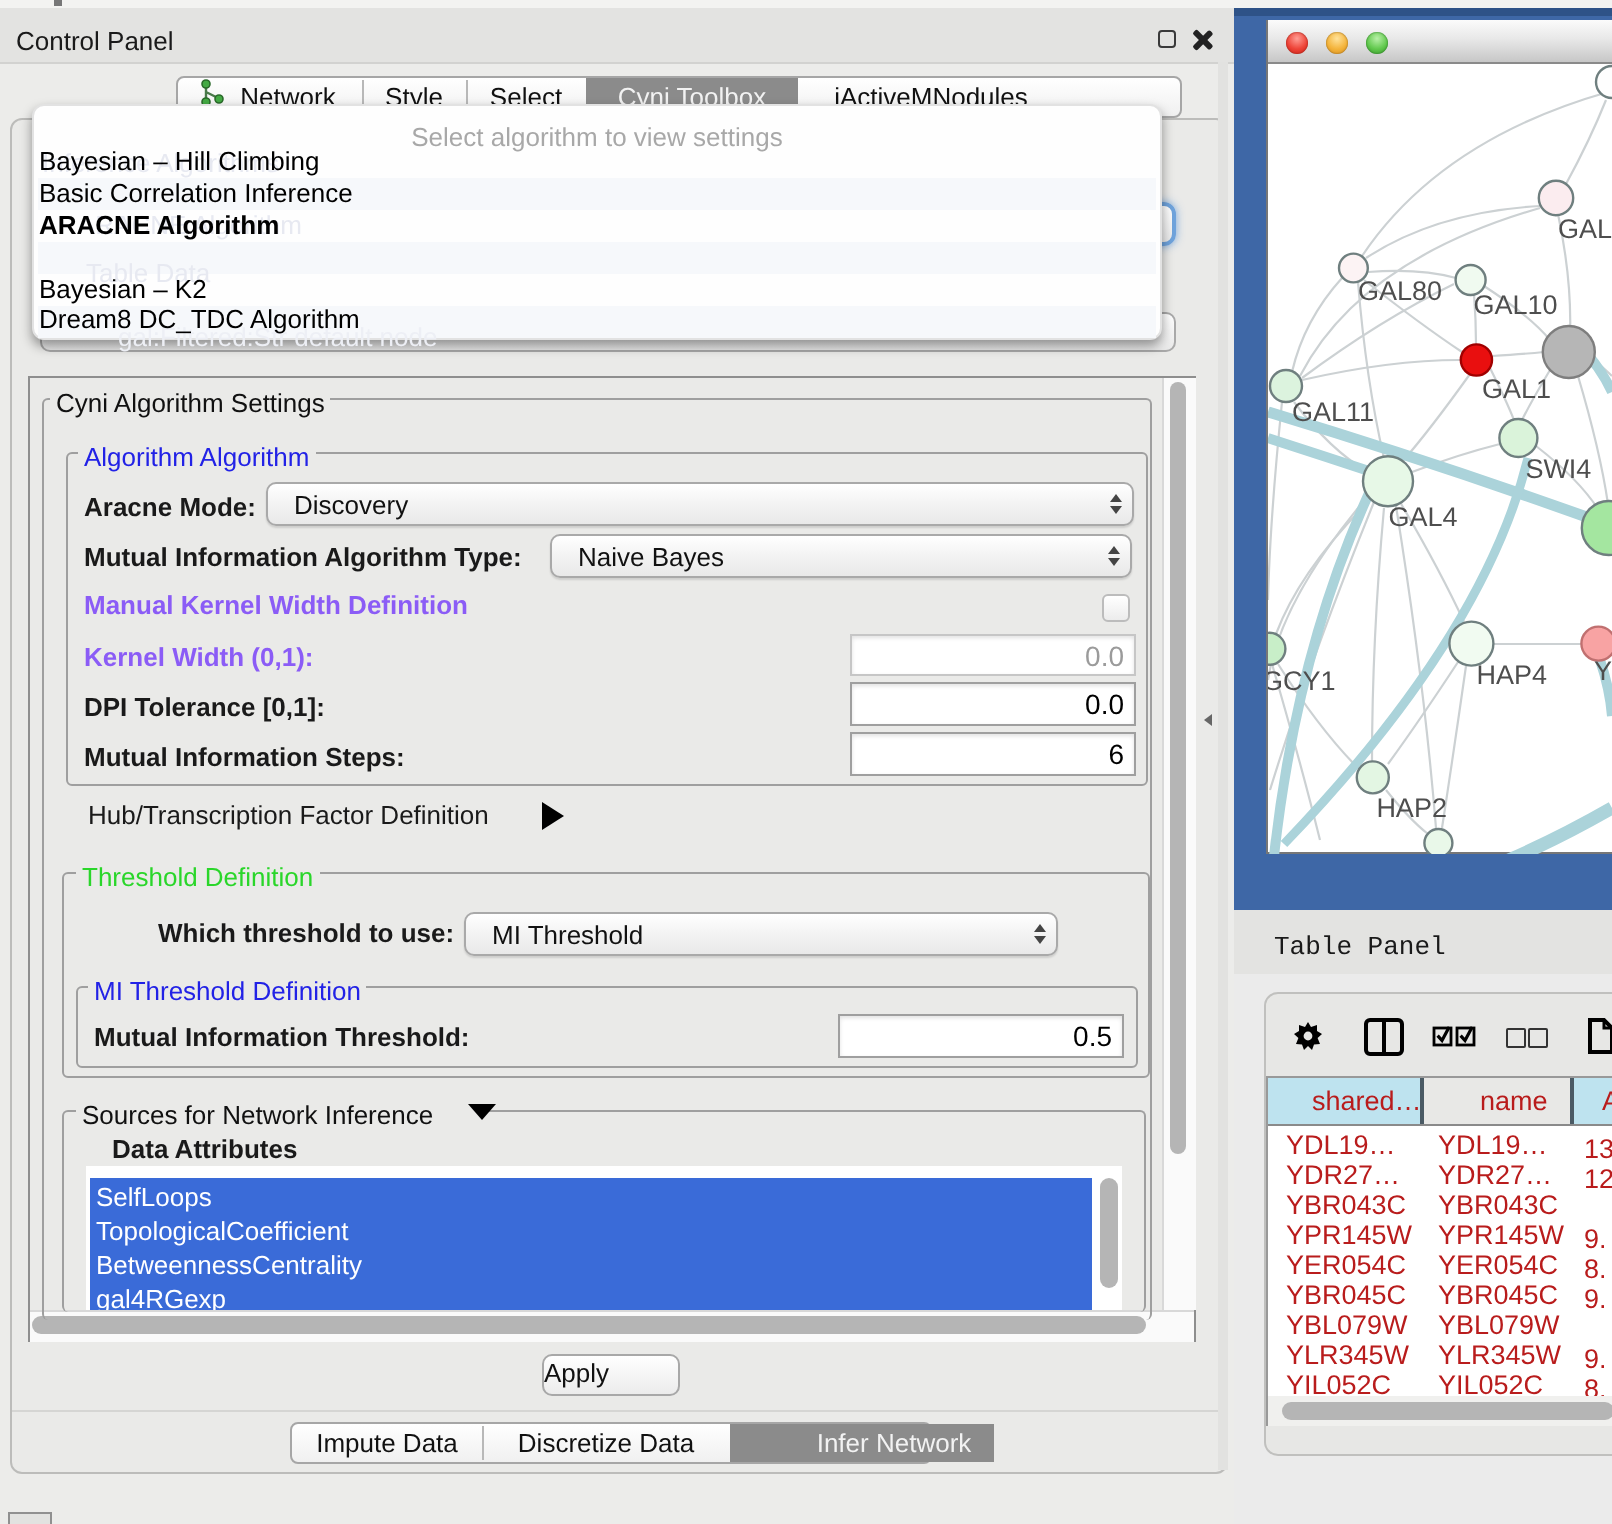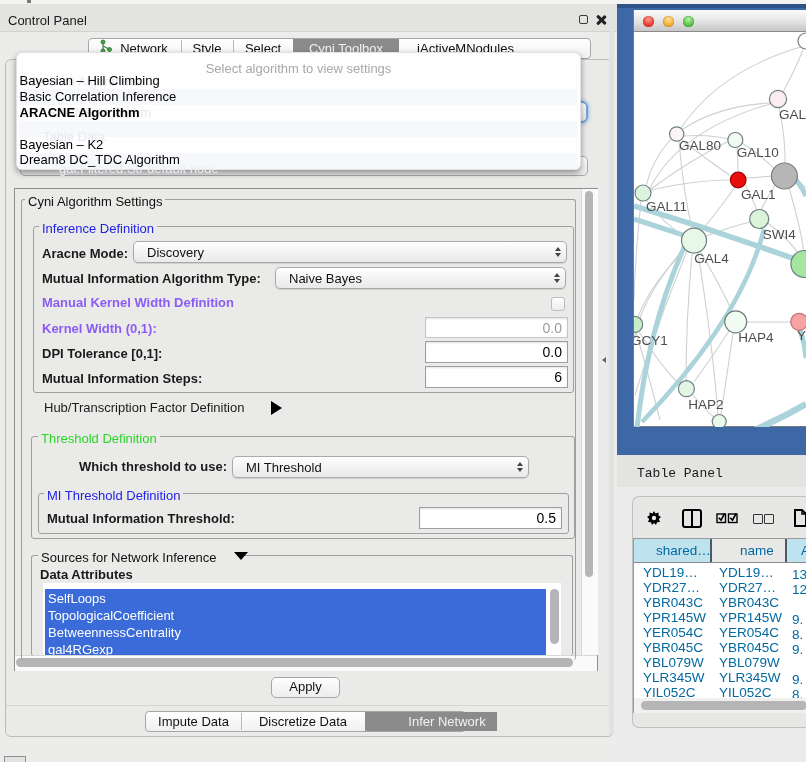--- a/index.html
+++ b/index.html
@@ -15,21 +15,21 @@
 .field{background:#fff;border:1px solid #9f9f9f;box-shadow:inset 0 1px 2px rgba(0,0,0,0.12);text-align:center;}
 .field .v{position:absolute;right:5px;top:2px;font-size:14px;color:#000;}
 .group{border:1px solid #9f9f9f;border-radius:3px;}
 .gt{position:absolute;top:-6.5px;left:5px;background:#eaeae8;padding:0 3px;font-size:13px;white-space:nowrap;}
 .seg{position:absolute;top:0;bottom:0;display:flex;align-items:center;justify-content:center;font-size:13px;color:#111;white-space:nowrap;}
 .sep{position:absolute;top:1px;bottom:1px;width:1px;background:#b8b8b8;}
 .thumb{background:#b5b5b5;border-radius:4.5px;}
 .gh{position:absolute;color:#e7e9f1;font-size:13px;white-space:nowrap;}
 .pit{position:absolute;left:2.5px;font-size:13px;color:#000;white-space:nowrap;}
 .hl{position:absolute;left:48px;font-size:13px;color:#fff;white-space:nowrap;}
-.cell{position:absolute;font-size:13.5px;color:#0369a1;white-space:nowrap;}
+.cell{position:absolute;font-size:13.5px;color:#b91c1c;white-space:nowrap;}
 </style></head>
 <body>
 
 <div class="abs" style="left:0;top:0;width:806px;height:5px;background:#f3f3f1;"></div>
 <div class="abs" style="left:27px;top:0;width:4px;height:3px;background:#777;"></div>
 <div class="abs" style="left:0;top:4px;width:617px;height:27px;background:#e3e3e1;border-bottom:1px solid #d2d2d0;"></div>
 <div class="abs lbl" style="left:8px;top:13px;">Control Panel</div>
 
 <div class="abs" style="left:579px;top:15px;width:7px;height:7px;border:1.6px solid #3a3a3a;border-radius:2px;"></div>
 <div class="abs" style="left:595px;top:14px;width:11px;height:11px;">
@@ -65,21 +65,21 @@
 <div class="abs thumb" style="left:585px;top:191px;width:8px;height:386px;"></div>
 
 <div class="abs" style="left:15px;top:655px;width:582px;height:15px;background:#fafafa;border-top:1px solid #d8d8d8;"></div>
 <div class="abs thumb" style="left:16px;top:658px;width:557px;height:9px;"></div>
 
 <div class="abs group" style="left:21px;top:199px;width:553px;height:460px;border-bottom:none;">
  <span class="gt" style="left:3px;color:#111;">Cyni Algorithm Settings</span>
 </div>
 
 <div class="abs group" style="left:33px;top:226px;width:539px;height:165px;">
- <span class="gt" style="color:#2222e6;">Inference Definition</span>
+ <span class="gt" style="color:#2222e6;">Algorithm Algorithm</span>
 </div>
 <div class="abs lbl b" style="left:42px;top:246px;">Aracne Mode:</div>
 <div class="abs combo" style="left:133px;top:241px;width:432px;height:20px;">
  <span class="tx">Discovery</span>
  <div class="arr au" style="right:5px;top:4.5px;"></div>
  <div class="arr ad" style="right:5px;top:11px;"></div>
 </div>
 <div class="abs lbl b" style="left:42px;top:271px;">Mutual Information Algorithm Type:</div>
 <div class="abs combo" style="left:275px;top:267px;width:289px;height:20px;">
  <span class="tx">Naive Bayes</span>
@@ -119,21 +119,21 @@
 </div>
 <div class="abs lbl b" style="left:47px;top:511px;">Mutual Information Threshold:</div>
 <div class="abs field" style="left:419px;top:507px;width:141px;height:20px;">
     <span class="v">0.5</span>
   </div>
 
 <div class="abs group" style="left:31px;top:555px;width:540px;height:100px;border-bottom:none;">
  <span class="gt" style="left:6px;padding-right:24px;color:#111;">Sources for Network Inference</span>
 </div>
 <div class="abs" style="left:234px;top:552px;width:0;height:0;border-left:7px solid transparent;border-right:7px solid transparent;border-top:8.5px solid #000;"></div>
-<div class="abs lbl b" style="left:40px;top:567px;">Data Attributes</div>
+<div class="abs lbl b" style="left:56px;top:567px;">Data Attributes</div>
 
 <div class="abs" style="left:43px;top:583px;width:518px;height:72px;background:#fff;overflow:hidden;">
  <div class="abs" style="left:1.5px;top:5.6px;width:501px;height:68px;background:#3a6bd8;"></div>
  <div class="hl" style="left:5px;top:8px;">SelfLoops</div>
  <div class="hl" style="left:5px;top:25px;text-align:right;">TopologicalCoefficient</div>
  <div class="hl" style="left:5px;top:42px;">BetweennessCentrality</div>
  <div class="hl" style="left:5px;top:59px;">gal4RGexp</div>
  <div class="thumb" style="position:absolute;left:507px;top:6px;width:8.5px;height:55px;"></div>
 </div>
 
@@ -146,21 +146,21 @@
     <div class="gh" style="left:22px;top:52px;">ARACNE Algorithm</div>
  <div class="gh" style="left:42px;top:108px;color:#edeff5;">gal:Filtered:Str default node</div>
  <div class="abs" style="left:0;top:8px;width:563px;font-size:13px;color:#a8a8a8;text-align:center;">Select algorithm to view settings</div>
  <div class="pit" style="top:20px;">Bayesian – Hill Climbing</div>
  <div class="pit" style="top:36px;">Basic Correlation Inference</div>
  <div class="pit b" style="top:52px;">ARACNE Algorithm</div>
  <div class="pit" style="top:84px;">Bayesian – K2</div>
  <div class="pit" style="top:99px;">Dream8 DC_TDC Algorithm</div>
 </div>
 
-<div class="abs" style="left:271px;top:677px;width:67px;height:19px;background:linear-gradient(#ffffff,#ececec);border:1px solid #a8a8a8;border-radius:5px;text-align:center;font-size:13px;color:#111;line-height:18px;">Apply</div>
+<div class="abs" style="left:271px;top:677px;width:67px;height:19px;background:linear-gradient(#ffffff,#ececec);border:1px solid #a8a8a8;border-radius:5px;font-size:13px;color:#111;line-height:18px;">Apply</div>
 <div class="abs" style="left:6px;top:705px;width:605px;height:1px;background:#d5d5d3;"></div>
 <div class="abs" style="left:145px;top:711px;width:321px;height:21px;background:linear-gradient(#ffffff,#f0f0f0);border:1px solid #a6a6a6;border-radius:4px;box-sizing:border-box;">
  <div class="seg" style="left:0;width:95px;">Impute Data</div>
  <div class="sep" style="left:95px;"></div>
  <div class="seg" style="left:95px;width:124px;">Discretize Data</div>
  <div class="seg" style="left:219px;width:100px;background:#8b8b8b;color:#f2f2f2;padding-left:32px;">Infer Network</div>
 </div>
 <div class="abs" style="left:609px;top:31px;width:5px;height:704px;background:#e2e2e0;"></div>
 
 <div class="abs" style="left:602px;top:357px;width:0;height:0;border-top:3px solid transparent;border-bottom:3px solid transparent;border-right:4px solid #666;"></div>

